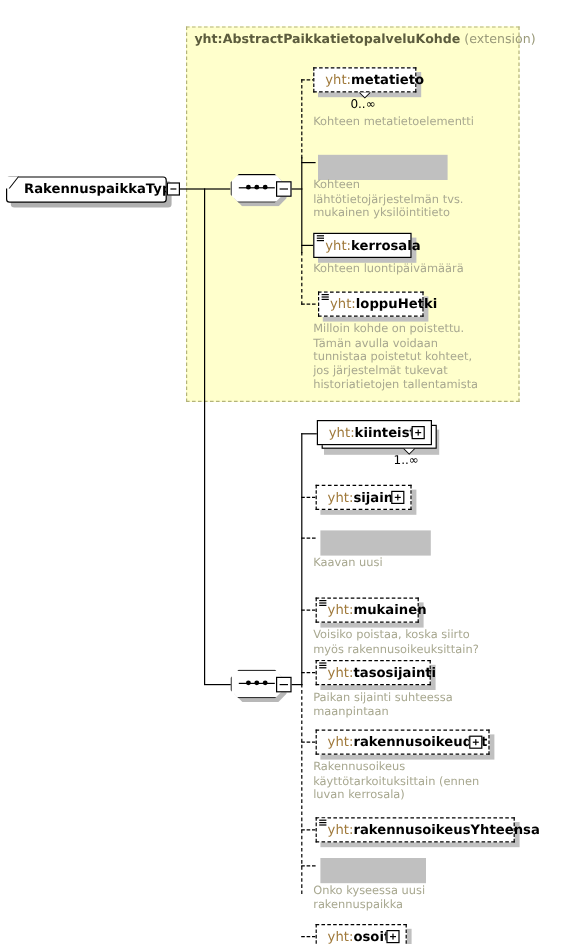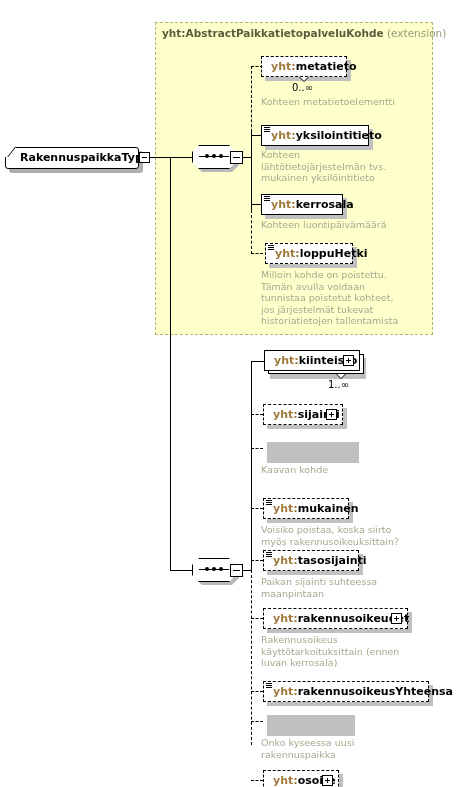--- a/index.html
+++ b/index.html
@@ -39,21 +39,21 @@
   }
 
   
   .elbox{
     position:absolute;box-sizing:border-box;background:#ffffff;
     height:21px;line-height:19px;font-size:11px;white-space:nowrap;
     padding-left:9px;padding-right:5px;color:#000;
   }
   .elbox.req{border:1px solid #000;}
   .elbox.opt{border:1px dashed #000;}
-  .elbox .pfx{color:#a07a3c;font-weight:bold;}
+  .elbox .pfx{color:#a07a3c;font-weight:normal;}
   .elbox .nm{color:#000;font-weight:bold;}
   .elshadow{position:absolute;background:#c0c0c0;}
 
   
   .stglyph{
     position:absolute;left:1px;top:0px;width:8px;height:9px;
     background:#ffffff;
   }
   .stglyph i{
     position:absolute;left:1px;width:6px;height:1px;background:#000;display:block;
@@ -181,28 +181,20 @@
   <div class="elbox opt" style="left:261px;top:42px;width:86px;">
     <span class="pfx">yht:</span><span class="nm">metatieto</span>
   </div>
   <div class="cardarrow" style="left:299px;top:63px;">
       <b></b>
     </div>
   <div class="cardlabel" style="left:292px;top:68px;">0..∞</div>
   <div class="anno" style="left:261px;top:82px;width:170px;">Kohteen metatietoelementti</div>
 
   <div class="elshadow" style="left:265px;top:115px;width:108px;height:21px;"></div>
-  <div class="elbox req" style="left:261px;top:111px;width:108px;">
-    <span class="stglyph">
-        <i></i>
-        <i></i>
-        <i></i>
-      </span>
-    <span class="pfx">yht:</span><span class="nm">yksilointitieto</span>
-  </div>
   <div class="anno" style="left:261px;top:135px;width:165px;">Kohteen
 lähtötietojärjestelmän  tvs.
 mukainen yksilöintitieto</div>
 
   <div class="elshadow" style="left:265px;top:184px;width:82px;height:21px;"></div>
   <div class="elbox req" style="left:261px;top:180px;width:82px;">
     <span class="stglyph">
         <i></i>
         <i></i>
         <i></i>
@@ -264,21 +256,21 @@
     </div>
   <div class="cardlabel" style="left:328px;top:365px;">1..∞</div>
 
   <div class="elshadow" style="left:267px;top:394px;width:80px;height:21px;"></div>
   <div class="elbox opt" style="left:263px;top:390px;width:80px;">
     <span class="pfx">yht:</span><span class="nm">sijainti</span>
     <span class="plusbox" style="left:62px;top:4px;"></span>
   </div>
 
   <div class="elshadow" style="left:267px;top:428px;width:92px;height:21px;"></div>
-  <div class="anno" style="left:261px;top:450px;width:175px;">Kaavan kohde</div>
+  <div class="anno" style="left:261px;top:450px;width:175px;">Kaavan uusi</div>
 
   <div class="elshadow" style="left:267px;top:488px;width:86px;height:21px;"></div>
   <div class="elbox opt" style="left:263px;top:484px;width:86px;">
     <span class="stglyph">
         <i></i>
         <i></i>
         <i></i>
       </span>
     <span class="pfx">yht:</span><span class="nm">mukainen</span>
   </div>

